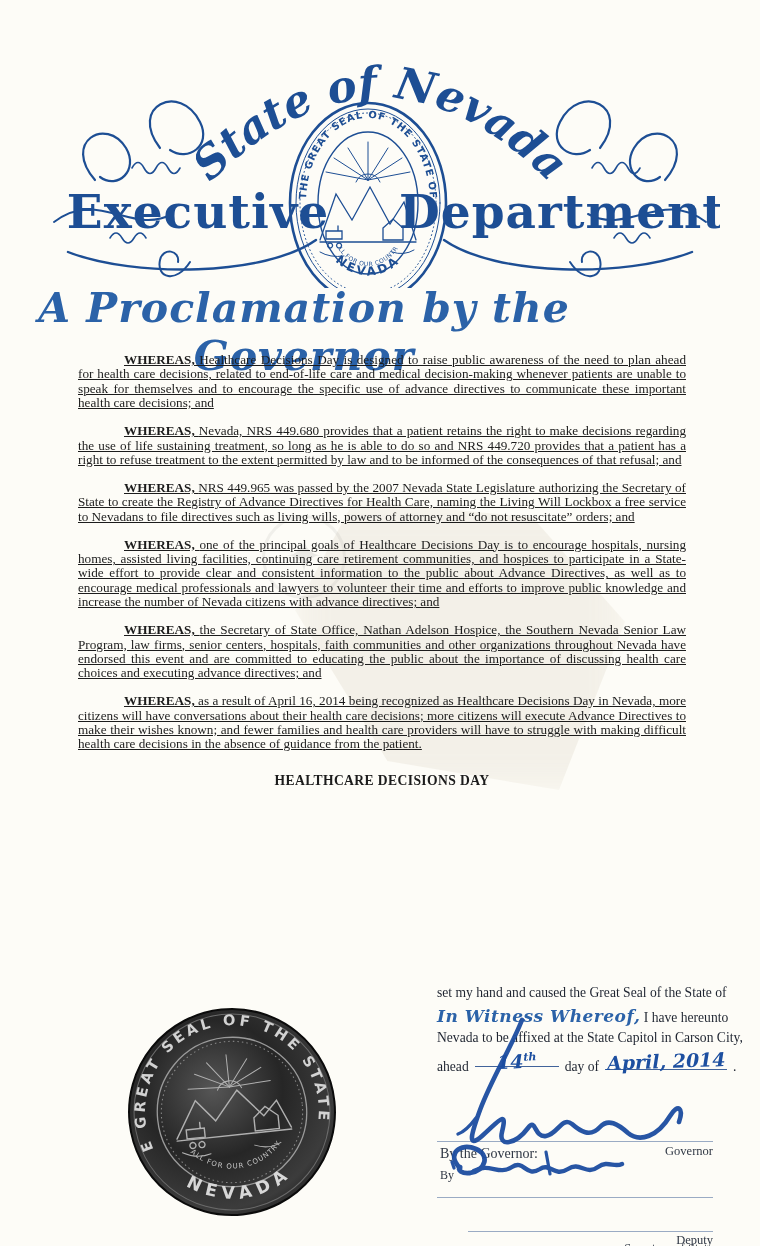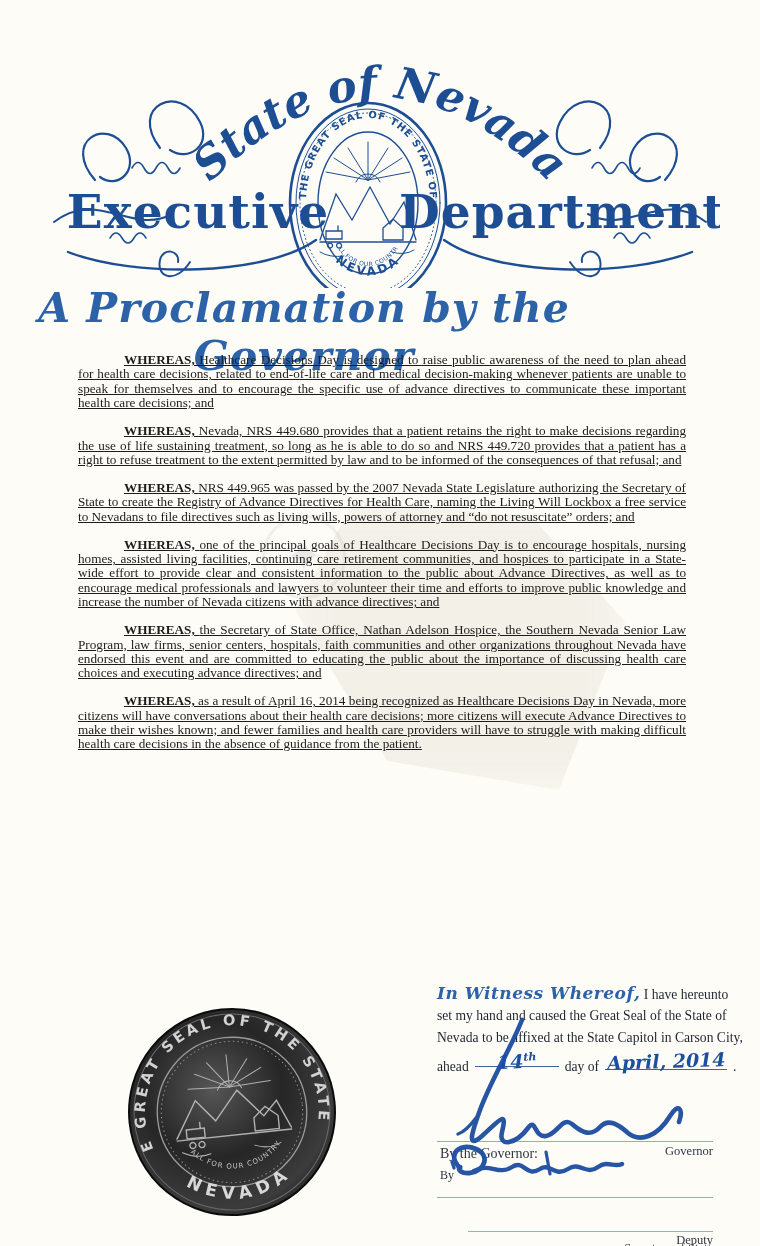--- a/index.html
+++ b/index.html
@@ -159,20 +159,21 @@
 
   <div class="proc-title">A Proclamation by the Governor</div>
 
   <div class="doc-body">
     <p class="para"><span class="lead">WHEREAS, </span><span>Healthcare Decisions Day is designed to raise public awareness of the need to plan ahead for health care decisions, related to end-of-life care and medical decision-making whenever patients are unable to speak for themselves and to encourage the specific use of advance directives to communicate these important health care decisions; and</span></p>
     <p class="para"><span class="lead">WHEREAS, </span><span>Nevada, NRS 449.680 provides that a patient retains the right to make decisions regarding the use of life sustaining treatment, so long as he is able to do so and NRS 449.720 provides that a patient has a right to refuse treatment to the extent permitted by law and to be informed of the consequences of that refusal; and</span></p>
     <p class="para"><span class="lead">WHEREAS, </span><span>NRS 449.965 was passed by the 2007 Nevada State Legislature authorizing the Secretary of State to create the Registry of Advance Directives for Health Care, naming the Living Will Lockbox a free service to Nevadans to file directives such as living wills, powers of attorney and “do not resuscitate” orders; and</span></p>
     <p class="para"><span class="lead">WHEREAS, </span><span>one of the principal goals of Healthcare Decisions Day is to encourage hospitals, nursing homes, assisted living facilities, continuing care retirement communities, and hospices to participate in a State-wide effort to provide clear and consistent information to the public about Advance Directives, as well as to encourage medical professionals and lawyers to volunteer their time and efforts to improve public knowledge and increase the number of Nevada citizens with advance directives; and</span></p>
     <p class="para"><span class="lead">WHEREAS, </span><span>the Secretary of State Office, Nathan Adelson Hospice, the Southern Nevada Senior Law Program, law firms, senior centers, hospitals, faith communities and other organizations throughout Nevada have endorsed this event and are committed to educating the public about the importance of discussing health care choices and executing advance directives; and</span></p>
     <p class="para"><span class="lead">WHEREAS, </span><span>as a result of April 16, 2014 being recognized as Healthcare Decisions Day in Nevada, more citizens will have conversations about their health care decisions; more citizens will execute Advance Directives to make their wishes known; and fewer families and health care providers will have to struggle with making difficult health care decisions in the absence of guidance from the patient.</span></p>
+    <div class="proclaim-heading">HEALTHCARE DECISIONS DAY</div>
   </div>
 
   <svg class="foil-seal" width="212" height="212" viewBox="0 0 210 210">
     <defs>
       <radialGradient id="foilGrad" cx="42%" cy="38%" r="75%">
         <stop offset="0%" stop-color="#565656"></stop>
         <stop offset="45%" stop-color="#262626"></stop>
         <stop offset="78%" stop-color="#3c3c3c"></stop>
         <stop offset="100%" stop-color="#101010"></stop>
       </radialGradient>
@@ -209,22 +210,22 @@
         <path d="M 48 126 L 70 90 L 88 112 L 112 84 L 136 112 L 150 98 L 162 126"></path>
         <path d="M 48 128 L 162 128"></path>
         <path d="M 126 113 L 138 103 L 150 113 L 150 126 L 126 126 Z"></path>
         <path d="M 58 118 h 18 v 9 h -18 z M 63 131 a 3 3 0 1 0 .1 0 M 72 131 a 3 3 0 1 0 .1 0 M 72 118 v -6"></path>
         <path d="M 52 140 q 14 8 28 4 M 124 140 q 14 6 26 0" stroke-width="1"></path>
       </g>
     </g>
   </svg>
 
   <div class="witness">
+    <div class="w-line">set my hand and caused the Great  Seal of the  State of</div>
     <div class="w-line"><span class="script-lead">In Witness Whereof,</span><span> I  have  hereunto</span></div>
-    <div class="w-line">set my hand and caused the Great  Seal of the  State of</div>
     <div class="w-line">Nevada to be affixed at the State Capitol in Carson City,</div>
     <div class="w-line">
       <span>ahead</span><span class="blank b1"><span class="hand"><span>14</span><sup>th</sup></span></span><span>day of</span><span class="blank b2"><span class="hand">April, 2014</span></span><span>.</span>
     </div>
   </div>
 
   <div class="sig-line line-governor"></div>
   <div class="sig-label label-governor">Governor</div>
   <div class="by-governor">By  the Governor:</div>
   <div class="sig-line line-secretary"></div>

